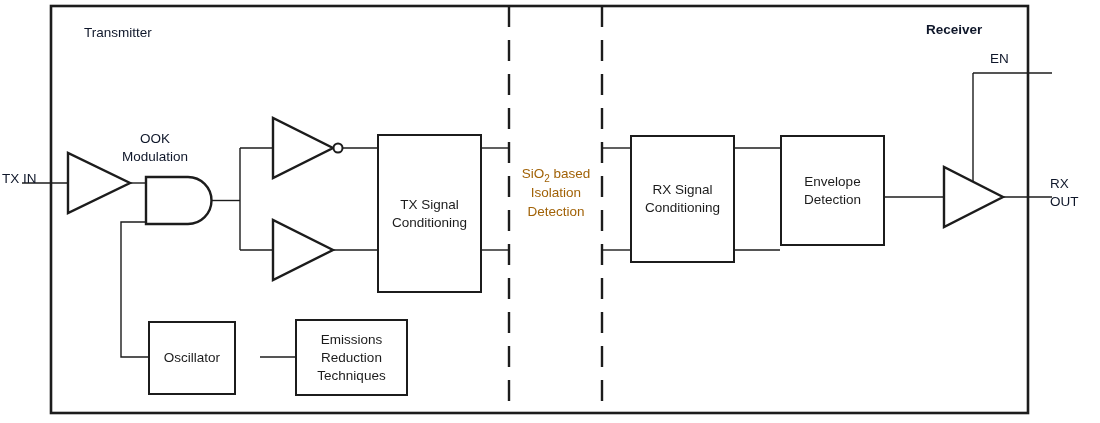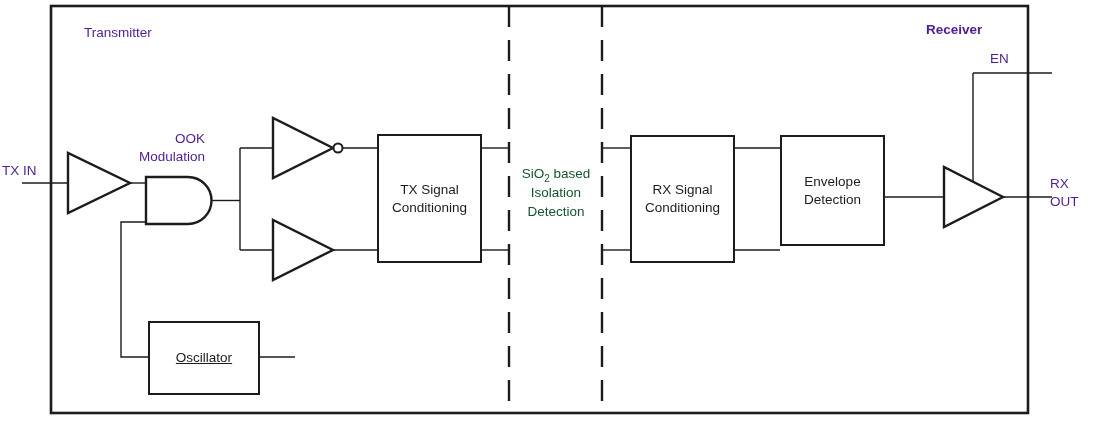--- a/index.html
+++ b/index.html
@@ -21,23 +21,23 @@
     left: 0;
     top: 0;
     width: 1100px;
     height: 423px;
   }
   .label {
     position: absolute;
     font-size: 13.5px;
     line-height: 18px;
     white-space: pre-line;
-    color: #4c1d95;
+    color: #0f172a;
   }
-  .label.center { text-align: right; }
+  .label.center { text-align: center; }
   .block {
     position: absolute;
     border: 2px solid #1c1c1c;
     background: #ffffff;
     display: flex;
     align-items: center;
     justify-content: center;
     text-align: center;
     font-size: 13.5px;
     line-height: 18px;
@@ -45,21 +45,21 @@
     box-sizing: border-box;
   }
   .barrier-text {
     position: absolute;
     left: 506px;
     top: 164px;
     width: 100px;
     text-align: center;
     font-size: 13.5px;
     line-height: 19px;
-    color: #14532d;
+    color: #a16207;
   }
   .barrier-text sub {
     font-size: 10px;
     line-height: 0;
   }
 </style>
 </head>
 <body>
 
 <div id="stage">
@@ -96,34 +96,37 @@
     <path d="M146,177 H188 A23.5,23.5 0 0 1 188,224 H146 Z" stroke-width="2.4" fill="#ffffff"></path>
     <polygon points="273,118 273,178 333,148" stroke-width="2.4" fill="#ffffff"></polygon>
     <circle cx="338" cy="148" r="4.5" stroke-width="2" fill="#ffffff"></circle>
     <polygon points="273,220 273,280 333,250" stroke-width="2.4" fill="#ffffff"></polygon>
     <polygon points="944,167 944,227 1003,197" stroke-width="2.4" fill="#ffffff"></polygon>
   </svg>
 
   <div class="label" style="left:84px; top:24px;">Transmitter</div>
   <div class="label" style="left:926px; top:21px;font-weight:bold;">Receiver</div>
 
-  <div class="label" style="left:2px; top:162px;">TX IN</div>
+  <div class="label" style="left:2px; top:170px;">TX IN</div>
   <div class="label" style="left:990px; top:50px;">EN</div>
   <div class="label" style="left:1050px; top:175px;">RX OUT</div>
 
   <div class="label center" style="left:105px; top:130px; width:100px;">OOK
 Modulation</div>
 
   <div class="barrier-text">
     <div><span>SiO</span><sub>2</sub><span> based</span></div>
     <div>Isolation</div>
     <div>Detection</div>
   </div>
 
-  <div class="block" style="left:377px; top:134px; width:105px; height:129px;">TX Signal
+  <div class="block" style="left:377px; top:134px; width:105px; height:159px;">TX Signal
 Conditioning</div>
   <div class="block" style="left:630px; top:135px; width:105px; height:128px;">RX Signal
 Conditioning</div>
   <div class="block" style="left:780px; top:135px; width:105px; height:111px;">Envelope
 Detection</div>
-  <div class="block" style="left:148px; top:321px; width:112px; height:74px;text-decoration:underline;">Oscillator</div>
+  <div class="block" style="left:148px; top:321px; width:88px; height:74px;">Oscillator</div>
+  <div class="block" style="left:295px; top:319px; width:113px; height:77px;">Emissions
+Reduction
+Techniques</div>
 
 </div>
 
 </body></html>

